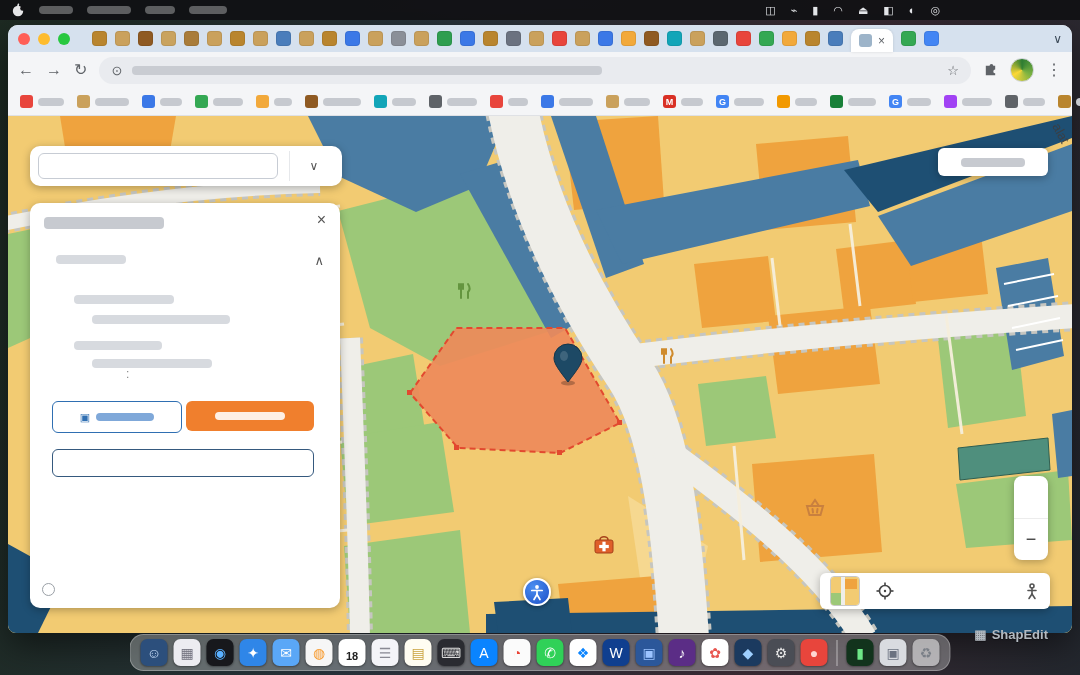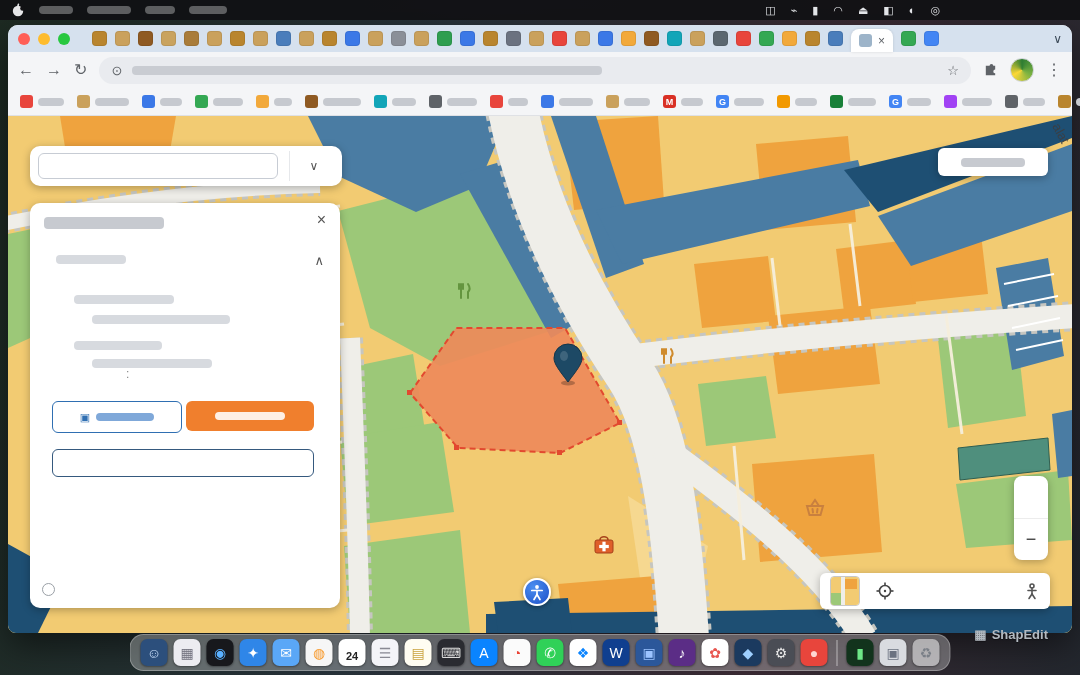--- a/index.html
+++ b/index.html
@@ -471,21 +471,21 @@
 
   <div id="dock">
       <div class="dock-tile" style="background: rgb(44, 79, 124); color: rgb(207, 228, 255);">☺</div>
       <div class="dock-tile" style="background: rgb(236, 236, 241); color: rgb(109, 109, 122);">▦</div>
       <div class="dock-tile" style="background: rgb(23, 24, 28); color: rgb(90, 176, 255);">◉</div>
       <div class="dock-tile" style="background: rgb(47, 134, 232); color: rgb(255, 255, 255);">✦</div>
       <div class="dock-tile" style="background: rgb(90, 167, 247); color: rgb(255, 255, 255);">✉</div>
       <div class="dock-tile" style="background: rgb(246, 246, 246); color: rgb(247, 147, 30);">◍</div>
       <div class="dock-tile cal">
         <div class="cal-top"></div>
-        <div class="cal-day">24</div>
+        <div class="cal-day">18</div>
       </div>
       <div class="dock-tile" style="background: rgb(244, 244, 248); color: rgb(138, 138, 148);">☰</div>
       <div class="dock-tile" style="background: rgb(255, 253, 242); color: rgb(201, 162, 62);">▤</div>
       <div class="dock-tile" style="background: rgb(42, 43, 49); color: rgb(221, 221, 221);">⌨</div>
       <div class="dock-tile" style="background: rgb(10, 132, 255); color: rgb(255, 255, 255);">A</div>
       <div class="dock-tile" style="background: rgb(251, 251, 251); color: rgb(234, 67, 53);">◔</div>
       <div class="dock-tile" style="background: rgb(48, 209, 88); color: rgb(255, 255, 255);">✆</div>
       <div class="dock-tile" style="background: rgb(255, 255, 255); color: rgb(10, 132, 255);">❖</div>
       <div class="dock-tile" style="background: rgb(16, 63, 143); color: rgb(255, 255, 255);">W</div>
       <div class="dock-tile" style="background: rgb(43, 87, 154); color: rgb(156, 195, 255);">▣</div>

